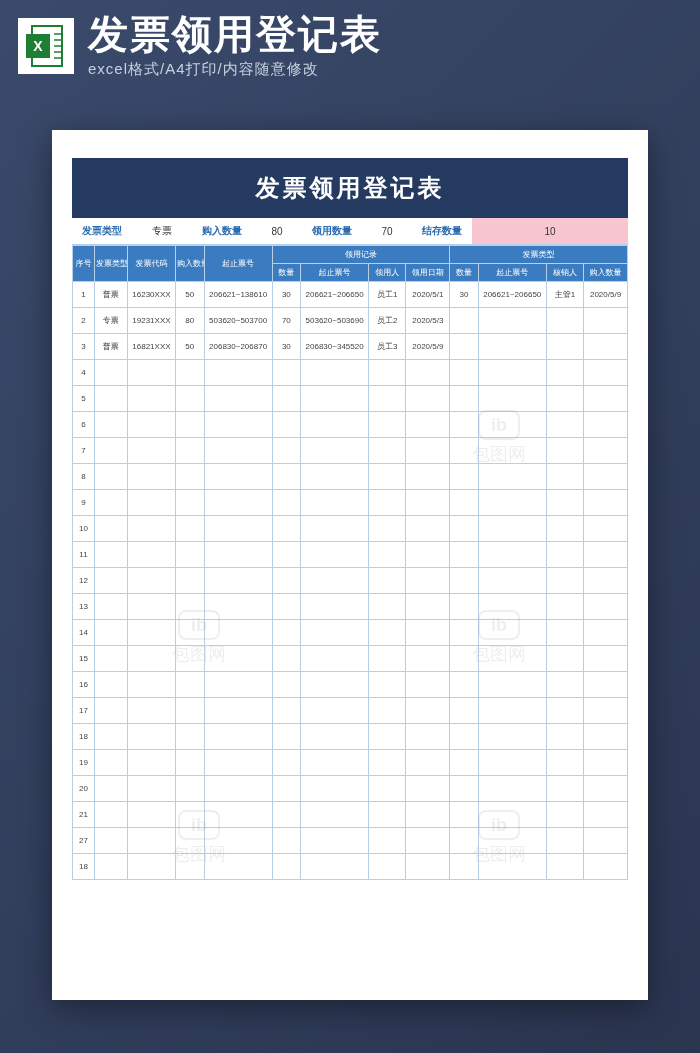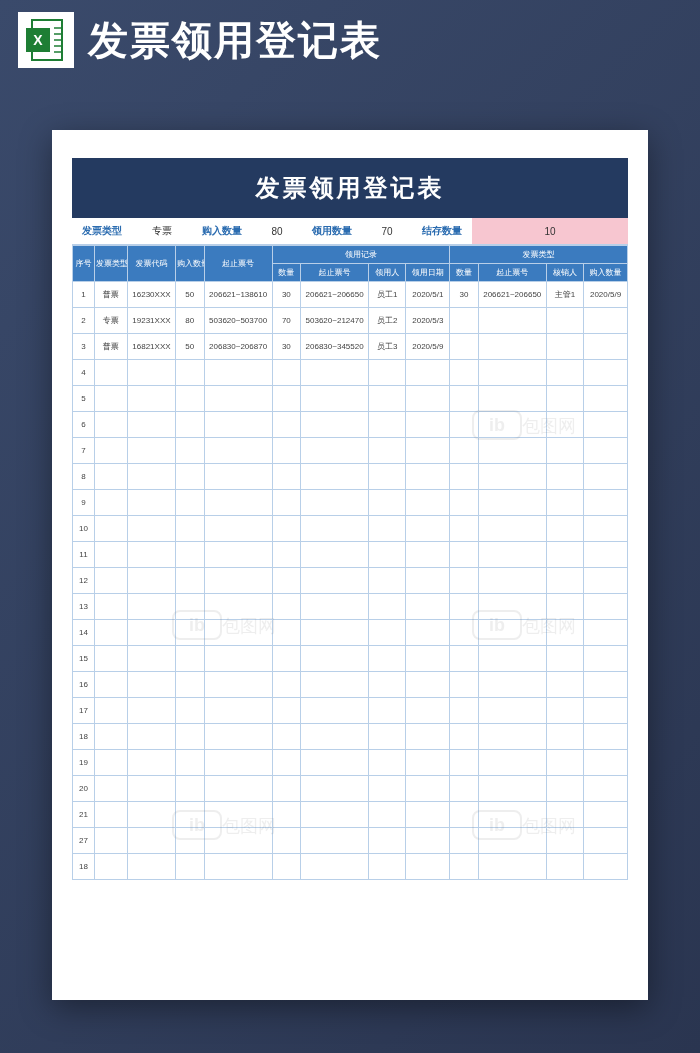--- a/index.html
+++ b/index.html
@@ -118,26 +118,26 @@
   .col-qty { width: 26px; }
   .col-range { width: 62px; }
   .col-sqty { width: 26px; }
   .col-person { width: 34px; }
   .col-date { width: 40px; }
   .watermark {
     position: absolute;
     color: rgba(120,120,120,0.13);
     font-size: 18px;
     display: flex;
-    flex-direction: row;
+    flex-direction: column;
     align-items: center;
     pointer-events: none;
   }
   .watermark .wm-logo {
-    width: 50px; height: 30px;
+    width: 42px; height: 30px;
     border: 2px solid rgba(120,120,120,0.13);
     border-radius: 8px;
     display: flex;
     align-items: center;
     justify-content: center;
     font-weight: bold;
     margin-bottom: 2px;
   }
 </style>
 </head>
@@ -151,20 +151,21 @@
       <text x="16" y="29" text-anchor="middle" fill="#fff" font-size="14" font-weight="bold" font-family="Arial">X</text>
       <line x1="32" y1="12" x2="40" y2="12" stroke="#1e7e34" stroke-width="1.5"></line>
       <line x1="32" y1="18" x2="40" y2="18" stroke="#1e7e34" stroke-width="1.5"></line>
       <line x1="32" y1="24" x2="40" y2="24" stroke="#1e7e34" stroke-width="1.5"></line>
       <line x1="32" y1="30" x2="40" y2="30" stroke="#1e7e34" stroke-width="1.5"></line>
       <line x1="32" y1="36" x2="40" y2="36" stroke="#1e7e34" stroke-width="1.5"></line>
     </svg>
   </div>
   <div class="header-text">
     <div class="header-title">发票领用登记表</div>
+    <div class="header-sub">excel格式/A4打印/内容随意修改</div>
   </div>
 </div>
 
 <div class="paper">
 
   <div class="doc-title-band">发票领用登记表</div>
 
   <div class="summary-row">
     <div class="lbl" style="width:60px">发票类型</div>
     <div class="val" style="width:60px">专票</div>
@@ -229,21 +230,21 @@
           <td>主管1</td>
           <td>2020/5/9</td>
         </tr>
         <tr>
           <td>2</td>
           <td>专票</td>
           <td>19231XXX</td>
           <td>80</td>
           <td>503620~503700</td>
           <td>70</td>
-          <td>503620~212470</td>
+          <td>503620~503690</td>
           <td>员工2</td>
           <td>2020/5/3</td>
           <td></td>
           <td></td>
           <td></td>
           <td></td>
         </tr>
         <tr>
           <td>3</td>
           <td>普票</td>

